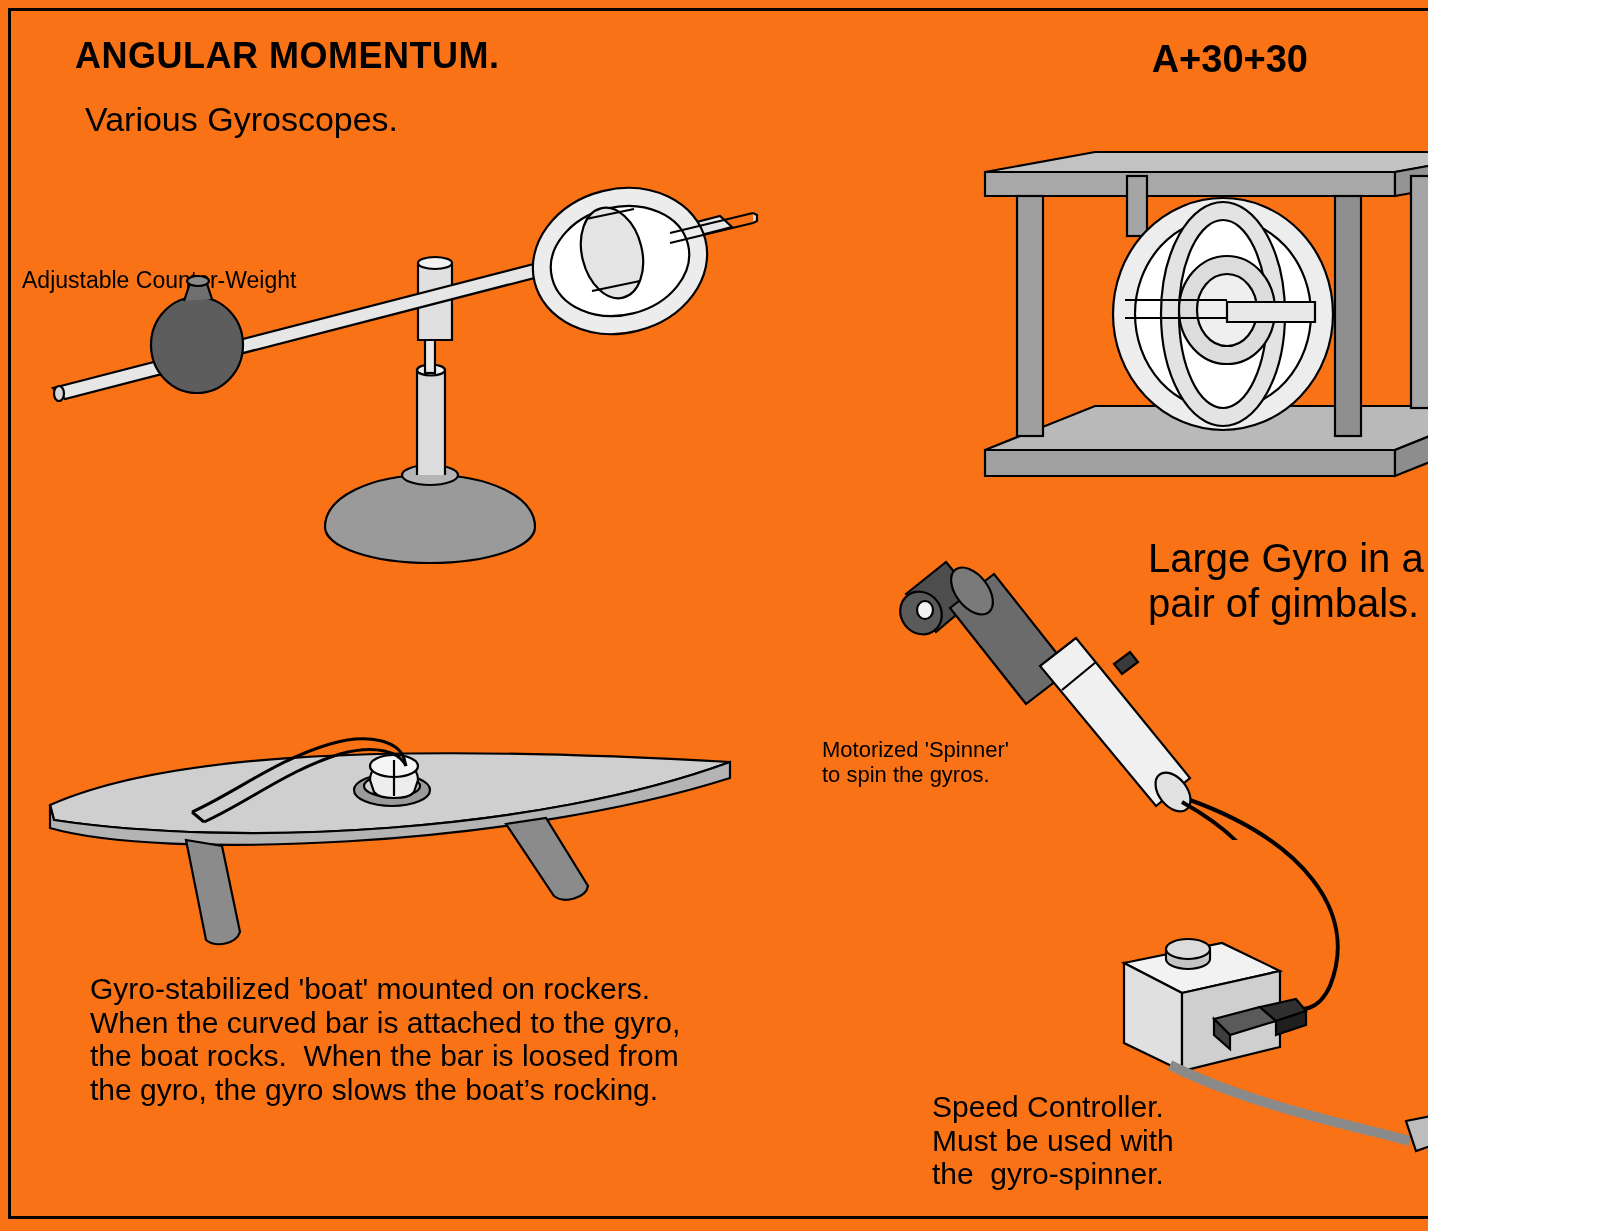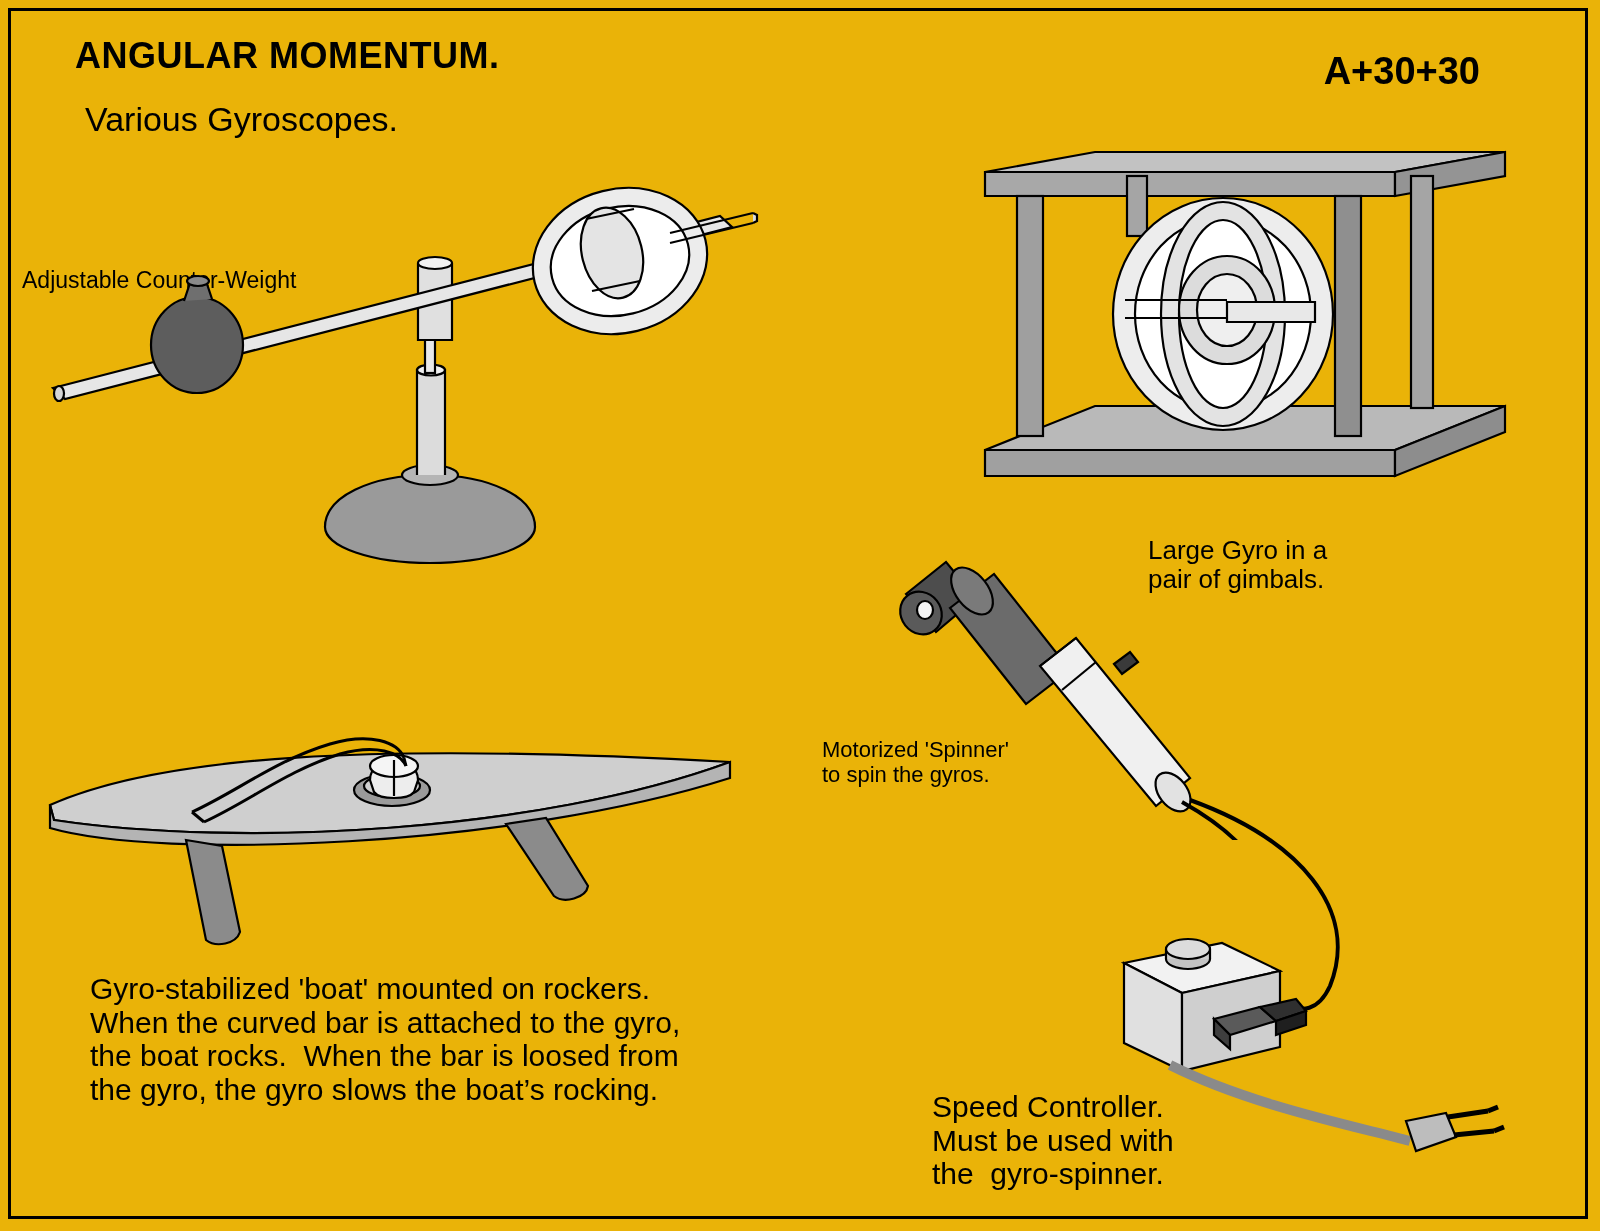--- a/index.html
+++ b/index.html
@@ -6,23 +6,23 @@
     margin: 0;
     padding: 0;
     background: #ffffff;
   }
   body {
     font-family: "Liberation Sans", sans-serif;
     color: #000;
   }
   #page {
     position: relative;
-    width: 1600px;
+    width: 1428px;
     height: 1231px;
-    background: #eab308;
+    background: #f97316;
     overflow: hidden;
   }
   #frame {
     position: absolute;
     left: 8px;
     top: 8px;
     width: 1580px;
     height: 1211px;
     border: 3px solid #000;
     box-sizing: border-box;
@@ -38,42 +38,41 @@
     font-size: 36px;
     font-weight: bold;
     letter-spacing: 0.5px;
   }
   #code {
     right: 120px;
     top: 38px;
     font-size: 38px;
     font-weight: bold;
     text-align: center;
-    margin-top: 12px;
   }
   #subtitle {
     left: 68px;
     top: 100px;
     font-size: 34px;
     margin-left: 17px;
   }
   #cw-label {
     left: 22px;
     top: 268px;
     font-size: 23px;
   }
   #thomson-caption {
     left: 270px;
     top: 612px;
     font-size: 30px;
   }
   #gimbal-caption {
     left: 1148px;
     top: 536px;
-    font-size: 26px;
+    font-size: 40px;
   }
   #spinner-caption {
     left: 822px;
     top: 738px;
     font-size: 22px;
   }
   #boat-caption {
     left: 90px;
     top: 972px;
     font-size: 30px;

